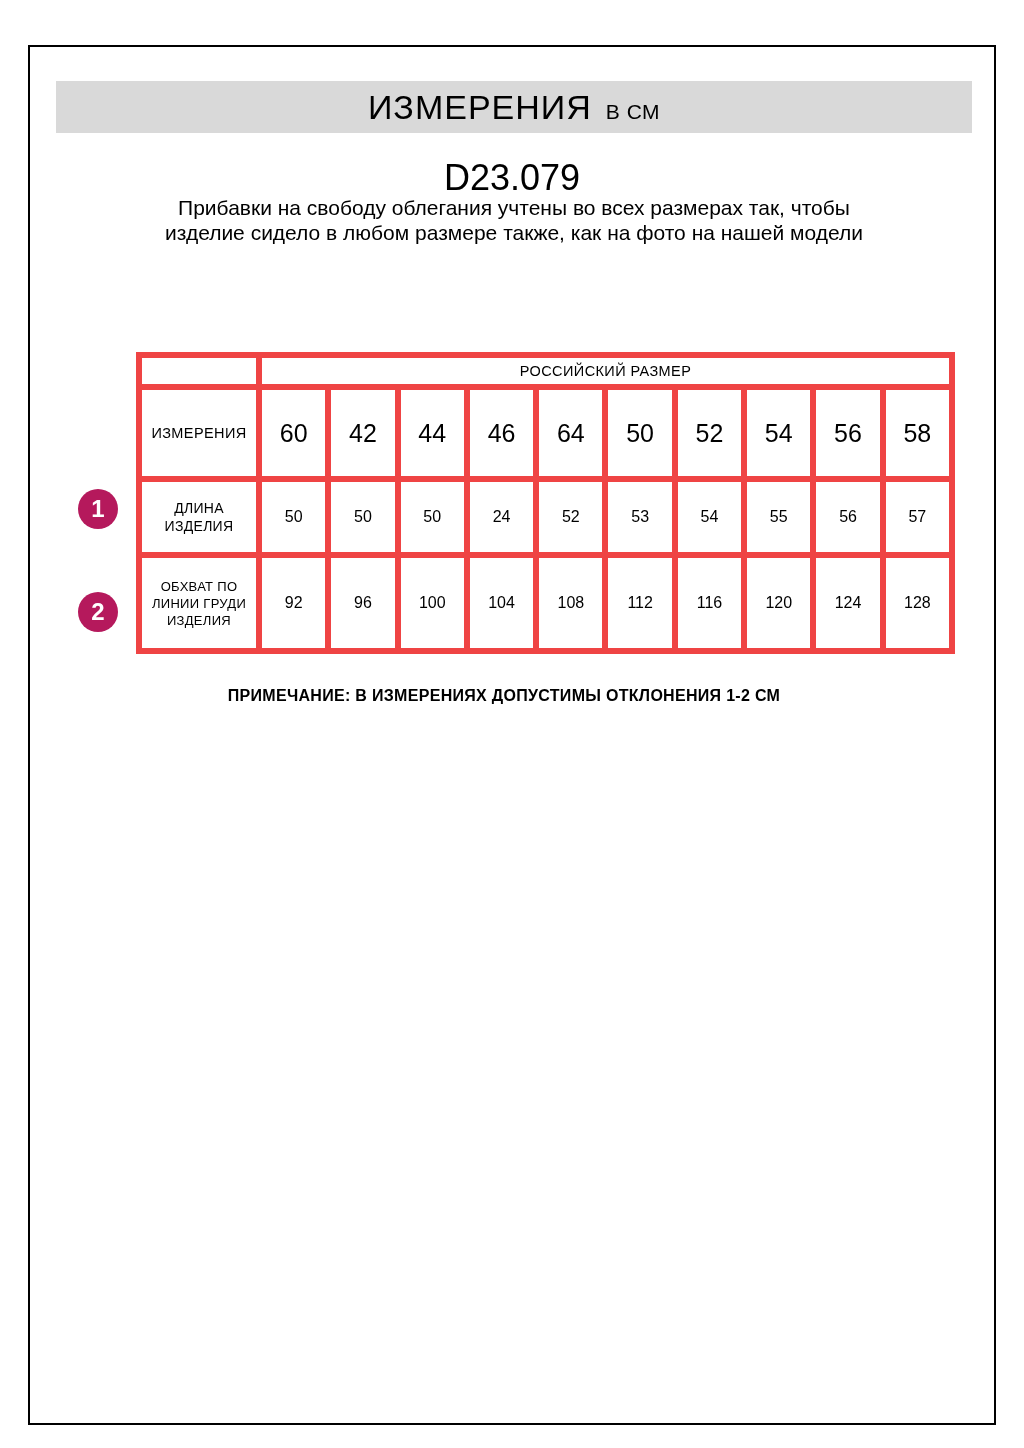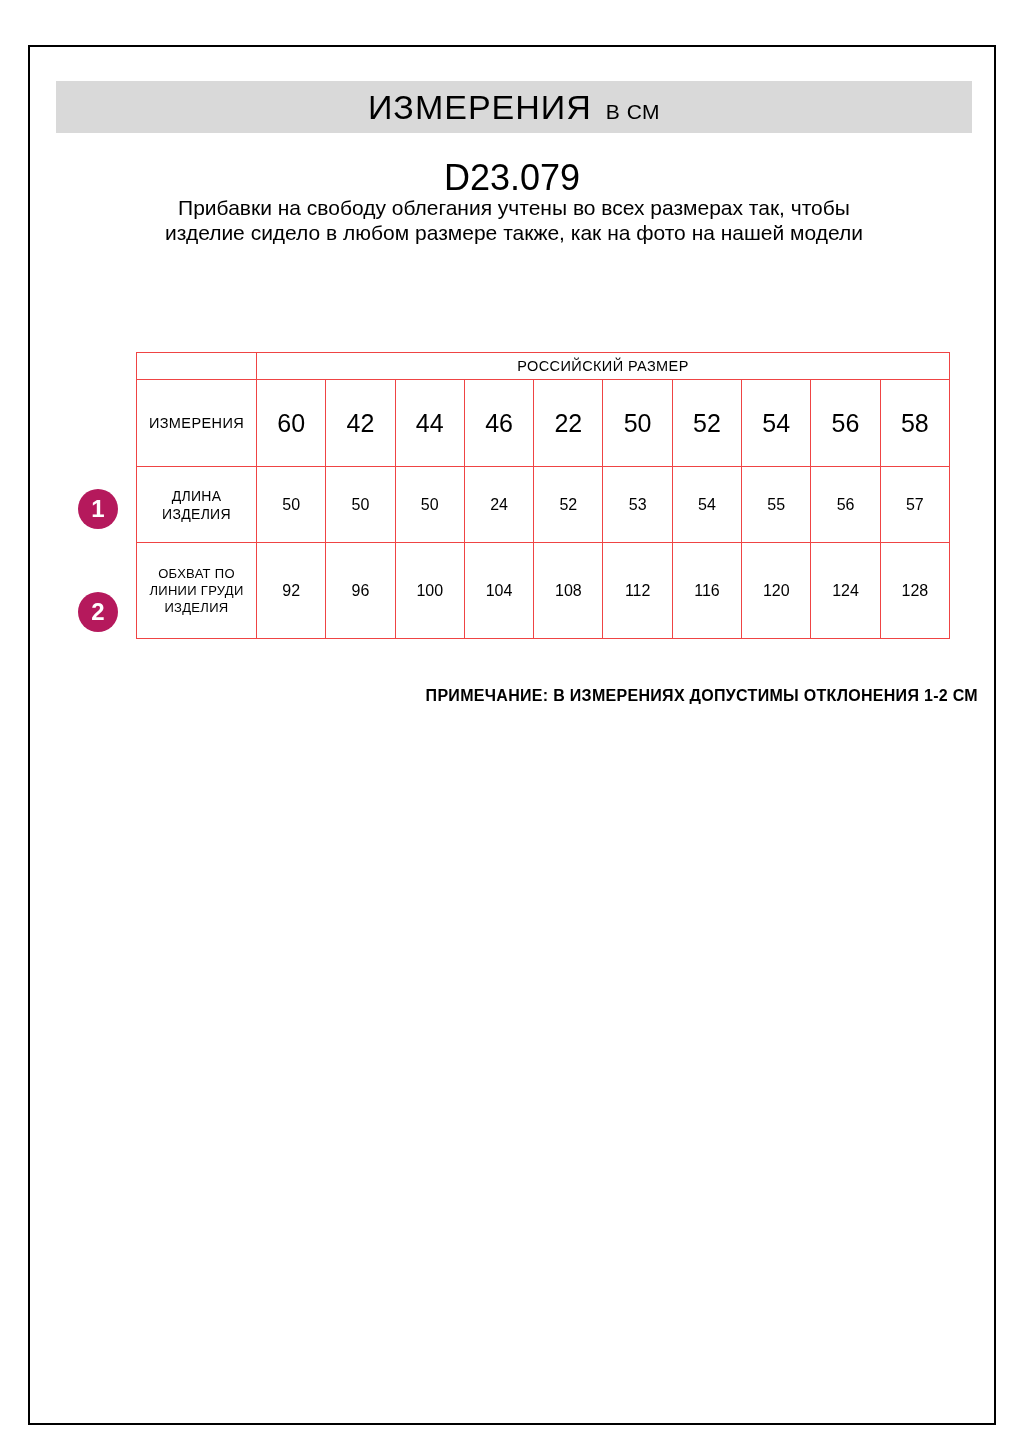--- a/index.html
+++ b/index.html
@@ -86,21 +86,21 @@
     left: 106px;
     top: 305px;
     width: 744px;
   }
   table.sizes {
     border-collapse: collapse;
     width: 744px;
     table-layout: fixed;
   }
   table.sizes td, table.sizes th {
-    border: 1px solid #ef4444;
+    border: 6px solid #ef4444;
     text-align: center;
     vertical-align: middle;
     font-weight: 400;
     padding: 0;
   }
   .col-label { width: 120px; }
   .col-size { width: 69.3px; }
 
   .ru-size-head {
     height: 26px;
@@ -135,21 +135,21 @@
     font-size: 16px;
   }
   .r1 { height: 76px; padding-left: 44px; }
   .r2 { height: 96px; }
 
   .note {
     position: absolute;
     left: 0;
     right: 16px;
     top: 640px;
-    text-align: right;
+    text-align: center;
     font-size: 16px;
     font-weight: 700;
     letter-spacing: 0.3px;
   }
 
   
   .marker {
     position: absolute;
     width: 40px;
     height: 40px;
@@ -204,21 +204,21 @@
           <tr>
             <td class="no-border-lt"></td>
             <td class="ru-size-head" colspan="10">РОССИЙСКИЙ РАЗМЕР</td>
           </tr>
           <tr>
             <td class="meas-head">ИЗМЕРЕНИЯ</td>
             <td class="size-num">60</td>
             <td class="size-num">42</td>
             <td class="size-num">44</td>
             <td class="size-num">46</td>
-            <td class="size-num">22</td>
+            <td class="size-num">64</td>
             <td class="size-num">50</td>
             <td class="size-num">52</td>
             <td class="size-num">54</td>
             <td class="size-num">56</td>
             <td class="size-num">58</td>
           </tr>
           <tr class="r1">
             <td class="row-label">ДЛИНА ИЗДЕЛИЯ</td>
             <td class="row-value">50</td>
             <td class="row-value">50</td>

